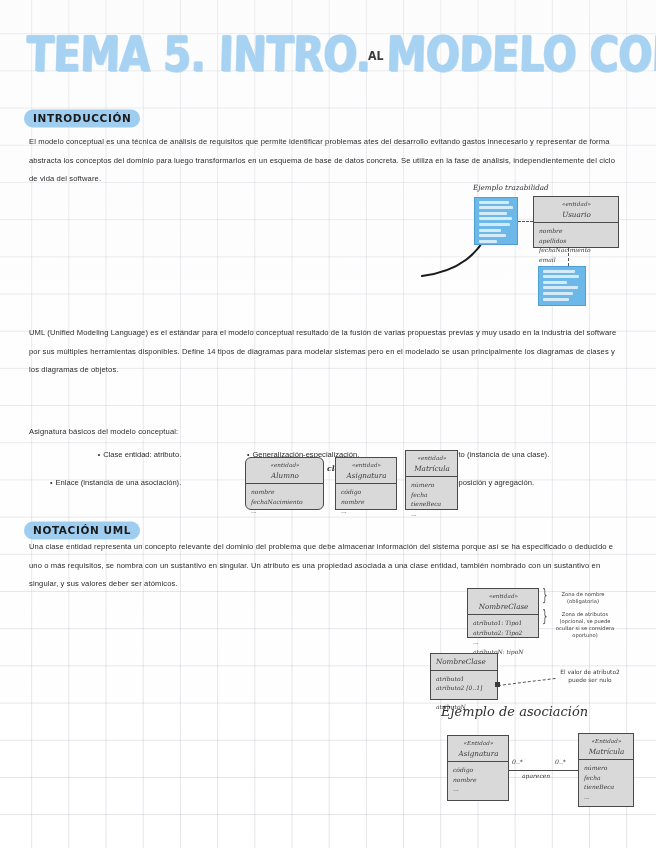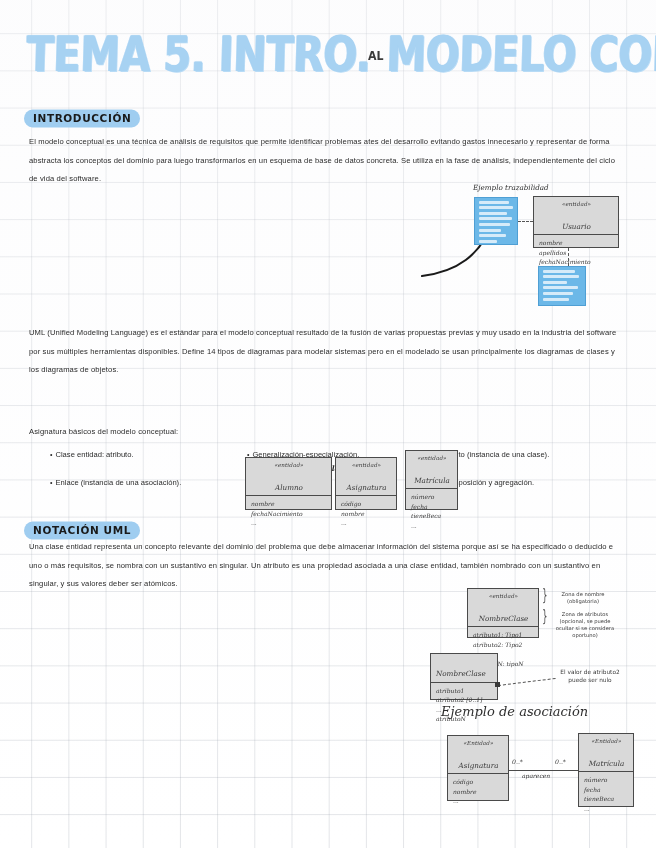--- a/index.html
+++ b/index.html
@@ -109,21 +109,21 @@
     text-align:center;
     border-bottom:1.3px solid #4a4a4a;
     line-height:9.5px;
   }
   .uml .hdr.left{text-align:left;}
   .uml .body{
     padding:3px 4px 3px 5px;
     line-height:9.6px;
   }
   .stereo{font-size:5.6px;display:block;letter-spacing:.1px;}
-  .cname{font-size:7.2px;display:block;margin-top:12px;}
+  .cname{font-size:7.2px;display:block;}
   .attr{font-size:6px;display:block;white-space:nowrap;}
 
   
   .note{
     position:absolute;
     background:#6cb8e8;
     border:1px solid #4f9fd4;
     box-sizing:border-box;
     filter:blur(.35px);
   }
@@ -178,21 +178,21 @@
 
   <div class="sec" style="left:24px;top:110px;">INTRODUCCIÓN</div>
 
   <div class="para" style="left:29px;top:133px;width:592px;">El modelo conceptual es una técnica de análisis de requisitos que permite identificar problemas ates del desarrollo evitando gastos innecesario y representar de forma abstracta los conceptos del dominio para luego transformarlos en un esquema de base de datos concreta. Se utiliza en la fase de análisis, independientemente del ciclo de vida del software.</div>
 
 
   <div class="para" style="left:29px;top:324px;width:592px;">UML (Unified Modeling Language) es el estándar para el modelo conceptual resultado de la fusión de varias propuestas previas y muy usado en la industria del software por sus múltiples herramientas disponibles. Define 14 tipos de diagramas para modelar sistemas pero en el modelado se usan principalmente los diagramas de clases y los diagramas de objetos.</div>
 
   <div class="para" style="left:29px;top:423px;width:300px;">Asignatura básicos del modelo conceptual:</div>
 
-  <div class="bullets" style="left:50px;top:441px;">
+  <div class="bullets" style="left:50px;top:441px;text-align:right;">
     <div class="bul">Clase entidad: atributo.</div>
     <div class="bul">Enlace (instancia de una asociación).</div>
   </div>
   <div class="bullets" style="left:247px;top:441px;">
     <div class="bul">Generalización-especialización.</div>
   </div>
   <div class="bullets" style="left:437px;top:441px;">
     <div class="bul">Objeto (instancia de una clase).</div>
     <div class="bul">Composición y agregación.</div>
   </div>
@@ -236,21 +236,21 @@
     <span class="nl" style="width:32px"></span>
       <span class="nl" style="width:36px"></span>
     <span class="nl" style="width:24px"></span>
       <span class="nl" style="width:35px"></span>
     <span class="nl" style="width:30px"></span>
       <span class="nl" style="width:26px"></span>
   </div>
 
   <div class="hand" style="left:277px;top:438px;font-size:7.6px;font-weight:bold;margin-top:26px;">Ejemplo de clases</div>
 
-  <div class="uml" style="left:245px;top:457px;width:87px;height:53px;">
+  <div class="uml" style="left:245px;top:457px;width:79px;height:53px;border-radius:6px;">
     <div class="hdr">
       <span class="stereo">«entidad»</span>
       <span class="cname">Alumno</span>
     </div>
     <div class="body">
       <span class="attr">nombre</span>
       <span class="attr">fechaNacimiento</span>
       <span class="attr">...</span>
     </div>
   </div>

